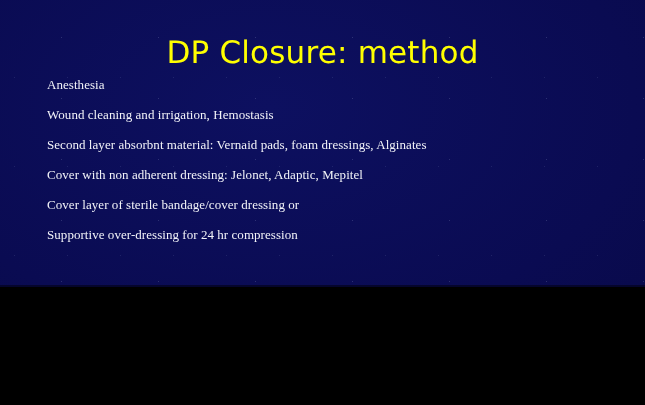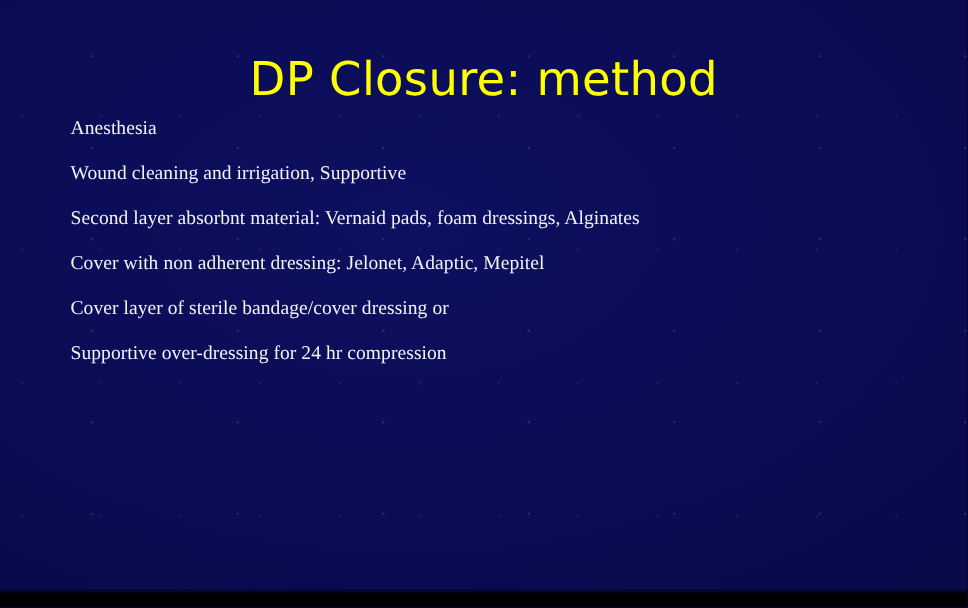--- a/index.html
+++ b/index.html
@@ -7,21 +7,21 @@
     margin: 0;
     padding: 0;
     background: #000000;
   }
   body {
     font-family: "Liberation Serif", "DejaVu Serif", serif;
   }
   #slide {
     position: relative;
     width: 645px;
-    height: 395px;
+    height: 287px;
     overflow: hidden;
     background: #0a0b52;
     background-image:
       radial-gradient(ellipse 700px 430px at 42% 38%, #0d1060 0%, #0a0b52 52%, #070840 100%);
     box-sizing: border-box;
     border-bottom: 2px solid #05052c;
   }
   
   #noise {
     position: absolute;
@@ -71,20 +71,20 @@
 <body>
 
 <div id="slide">
 
   <div id="noise"></div>
 
   <h1 id="slide-title">DP Closure: method</h1>
 
   <ul id="body-list">
     <li>Anesthesia</li>
-    <li>Wound cleaning and irrigation, Supportive</li>
+    <li>Wound cleaning and irrigation, Hemostasis</li>
     <li>Second layer absorbnt material: Vernaid pads, foam dressings, Alginates</li>
     <li>Cover with non adherent dressing: Jelonet, Adaptic, Mepitel</li>
     <li>Cover layer of sterile bandage/cover dressing or</li>
     <li>Supportive over-dressing for 24 hr compression</li>
   </ul>
 
 </div>
 
 </body></html>

